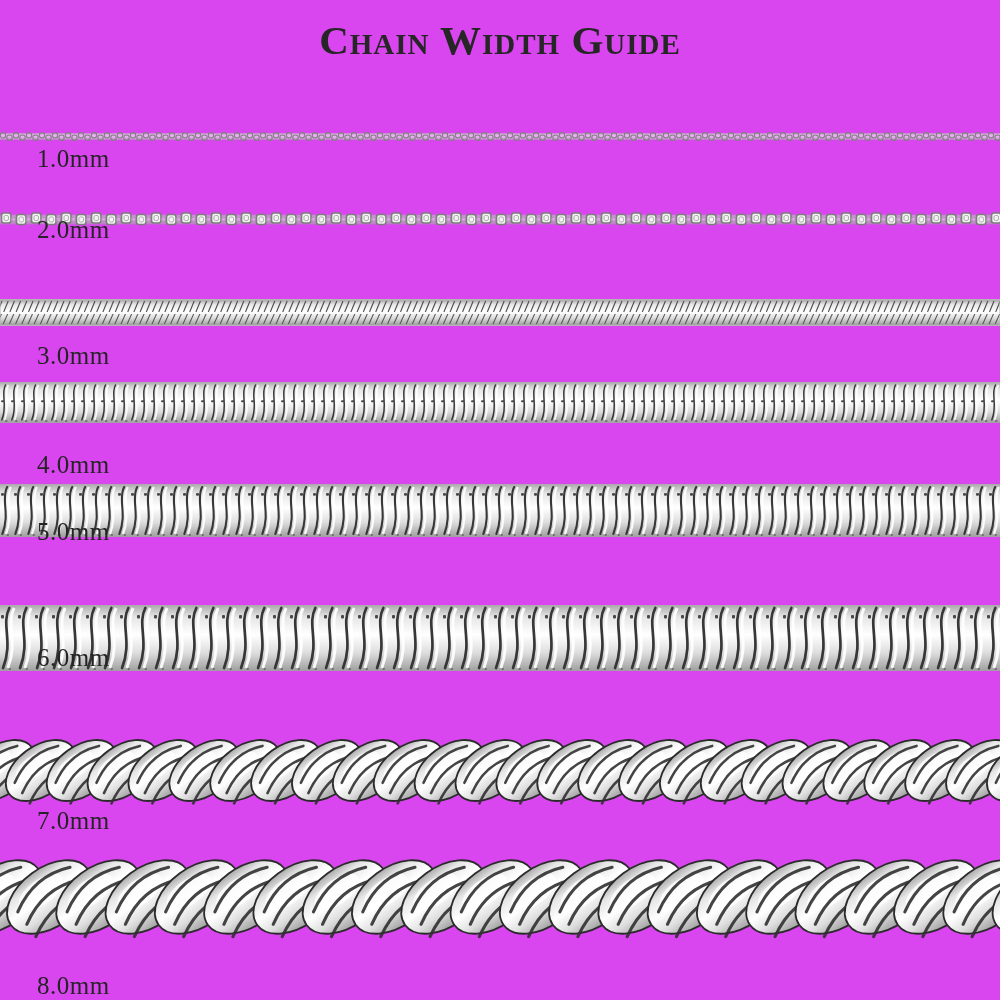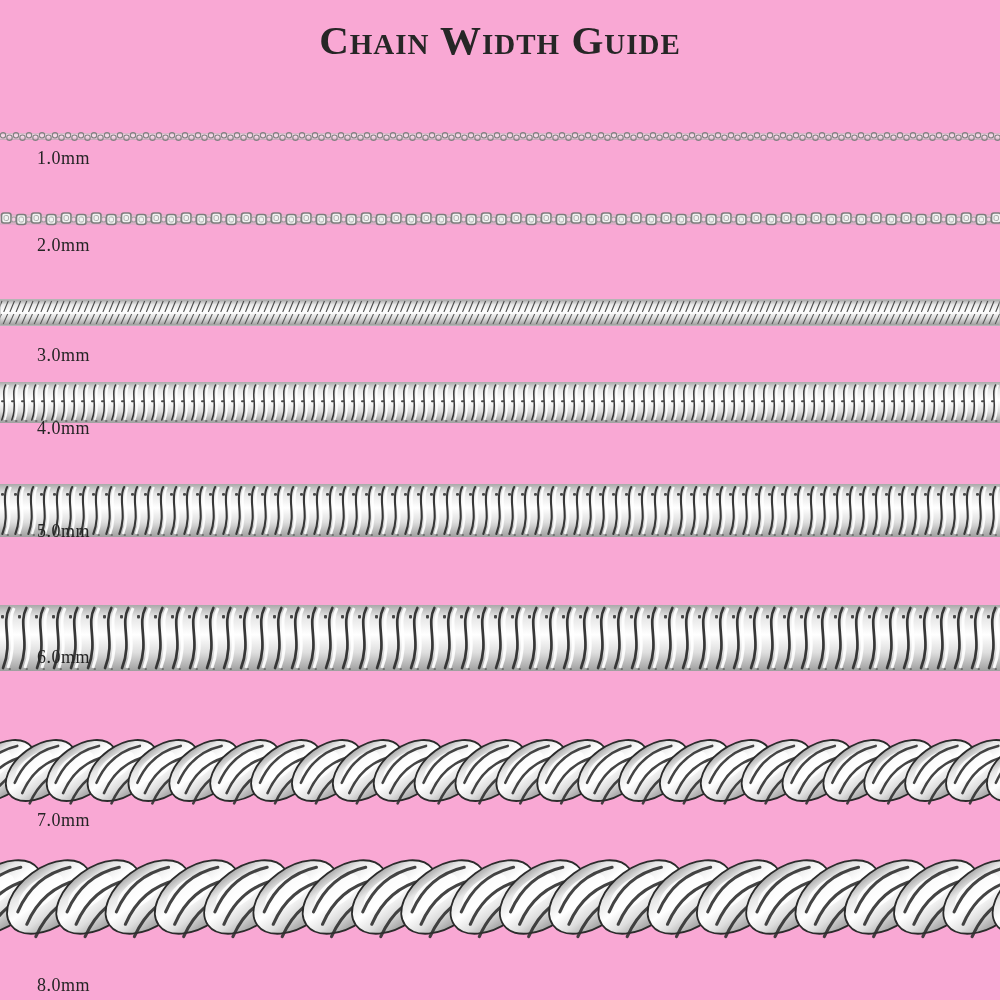--- a/index.html
+++ b/index.html
@@ -1,34 +1,34 @@
 <!DOCTYPE html>
 <html><head>
 <meta charset="utf-8">
 <style>
   html,body{margin:0;padding:0;background:#ffffff;}
   #canvas{
     position:relative;
     width:1000px;height:1000px;
-    background:#f9a8d4;
+    background:#d946ef;
     overflow:hidden;
     font-family:"Liberation Serif","DejaVu Serif",serif;
   }
   .title{
     position:absolute;top:16px;left:0;width:100%;
     margin:0;text-align:center;
     font-size:41px;font-weight:600;
     font-variant:small-caps;
     letter-spacing:1px;
     color:#262626;
   }
   svg.chain{position:absolute;left:0;width:1000px;display:block;}
   .lbl{
     position:absolute;left:37px;
-    font-size:18px;line-height:27px;
+    font-size:25px;line-height:27px;
     color:#242424;letter-spacing:0.5px;
   }
 </style>
 </head>
 <body>
 
 <div id="canvas">
   <h1 class="title">Chain Width Guide</h1>
 
   <svg class="chain" style="top:131px;height:11px" viewBox="0 0 1000 11" preserveAspectRatio="none">
@@ -405,21 +405,21 @@
       <rect x="961.5" y="3" width="9.5" height="10" rx="2.5" fill="#f2f2f2" stroke="#7d7d7d" stroke-width="1.6"></rect>
       <rect x="964" y="5.5" width="4.5" height="5" rx="1.5" fill="none" stroke="#aeaeae" stroke-width="1"></rect>
       <rect x="971.5" y="7" width="4.5" height="5" rx="2" fill="none" stroke="#9b9b9b" stroke-width="1.2"></rect>
       <rect x="976.5" y="4.5" width="9.5" height="10" rx="2.5" fill="#f2f2f2" stroke="#7d7d7d" stroke-width="1.6"></rect>
       <rect x="979" y="7" width="4.5" height="5" rx="1.5" fill="none" stroke="#aeaeae" stroke-width="1"></rect>
       <rect x="986.5" y="7" width="4.5" height="5" rx="2" fill="none" stroke="#9b9b9b" stroke-width="1.2"></rect>
       <rect x="991.5" y="3" width="9.5" height="10" rx="2.5" fill="#f2f2f2" stroke="#7d7d7d" stroke-width="1.6"></rect>
       <rect x="994" y="5.5" width="4.5" height="5" rx="1.5" fill="none" stroke="#aeaeae" stroke-width="1"></rect>
       <rect x="1001.5" y="7" width="4.5" height="5" rx="2" fill="none" stroke="#9b9b9b" stroke-width="1.2"></rect>
     </svg>
-  <div class="lbl" style="top:232px">2.0mm</div>
+  <div class="lbl" style="top:216px">2.0mm</div>
 
   <svg class="chain" style="top:299px;height:27px" viewBox="0 0 1000 27" preserveAspectRatio="none">
       <defs>
         <linearGradient id="sg2" x1="0" y1="0" x2="0" y2="1">
           <stop offset="0" stop-color="#a9a9a9"></stop>
           <stop offset="0.18" stop-color="#e6e6e6"></stop>
           <stop offset="0.45" stop-color="#ffffff"></stop>
           <stop offset="0.72" stop-color="#dedede"></stop>
           <stop offset="1" stop-color="#9f9f9f"></stop>
         </linearGradient>
@@ -1169,21 +1169,21 @@
       <rect x="985" y="39" width="2.5" height="2" rx="1" fill="#4a4a4a" opacity="0.6"></rect>
       <path d="M 995.5 4 C 990.5 12.9, 998 23.650000000000002, 991.8 39" fill="none" stroke="#ffffff" stroke-width="1.6500000000000001" opacity="0.9" transform="translate(2.8000000000000003,0)"></path>
       <path d="M 995.5 4 C 990.5 12.9, 998 23.650000000000002, 991.8 39" fill="none" stroke="#373737" stroke-width="1.5" stroke-linecap="round"></path>
       <rect x="991" y="19.35" width="3" height="2" rx="1" fill="#2c2c2c" opacity="0.85"></rect>
       <rect x="995" y="39" width="2.5" height="2" rx="1" fill="#4a4a4a" opacity="0.6"></rect>
       <path d="M 1005.5 4 C 1000.5 12.9, 1008 23.650000000000002, 1001.8 39" fill="none" stroke="#ffffff" stroke-width="1.6500000000000001" opacity="0.9" transform="translate(2.8000000000000003,0)"></path>
       <path d="M 1005.5 4 C 1000.5 12.9, 1008 23.650000000000002, 1001.8 39" fill="none" stroke="#373737" stroke-width="1.5" stroke-linecap="round"></path>
       <rect x="1001" y="19.35" width="3" height="2" rx="1" fill="#2c2c2c" opacity="0.85"></rect>
       <rect x="1005" y="39" width="2.5" height="2" rx="1" fill="#4a4a4a" opacity="0.6"></rect>
     </svg>
-  <div class="lbl" style="top:415px">4.0mm</div>
+  <div class="lbl" style="top:451px">4.0mm</div>
 
   <svg class="chain" style="top:483px;height:55px" viewBox="0 0 1000 55" preserveAspectRatio="none">
       <defs>
         <linearGradient id="sg4" x1="0" y1="0" x2="0" y2="1">
           <stop offset="0" stop-color="#a9a9a9"></stop>
           <stop offset="0.18" stop-color="#e6e6e6"></stop>
           <stop offset="0.45" stop-color="#ffffff"></stop>
           <stop offset="0.72" stop-color="#dedede"></stop>
           <stop offset="1" stop-color="#9f9f9f"></stop>
         </linearGradient>

